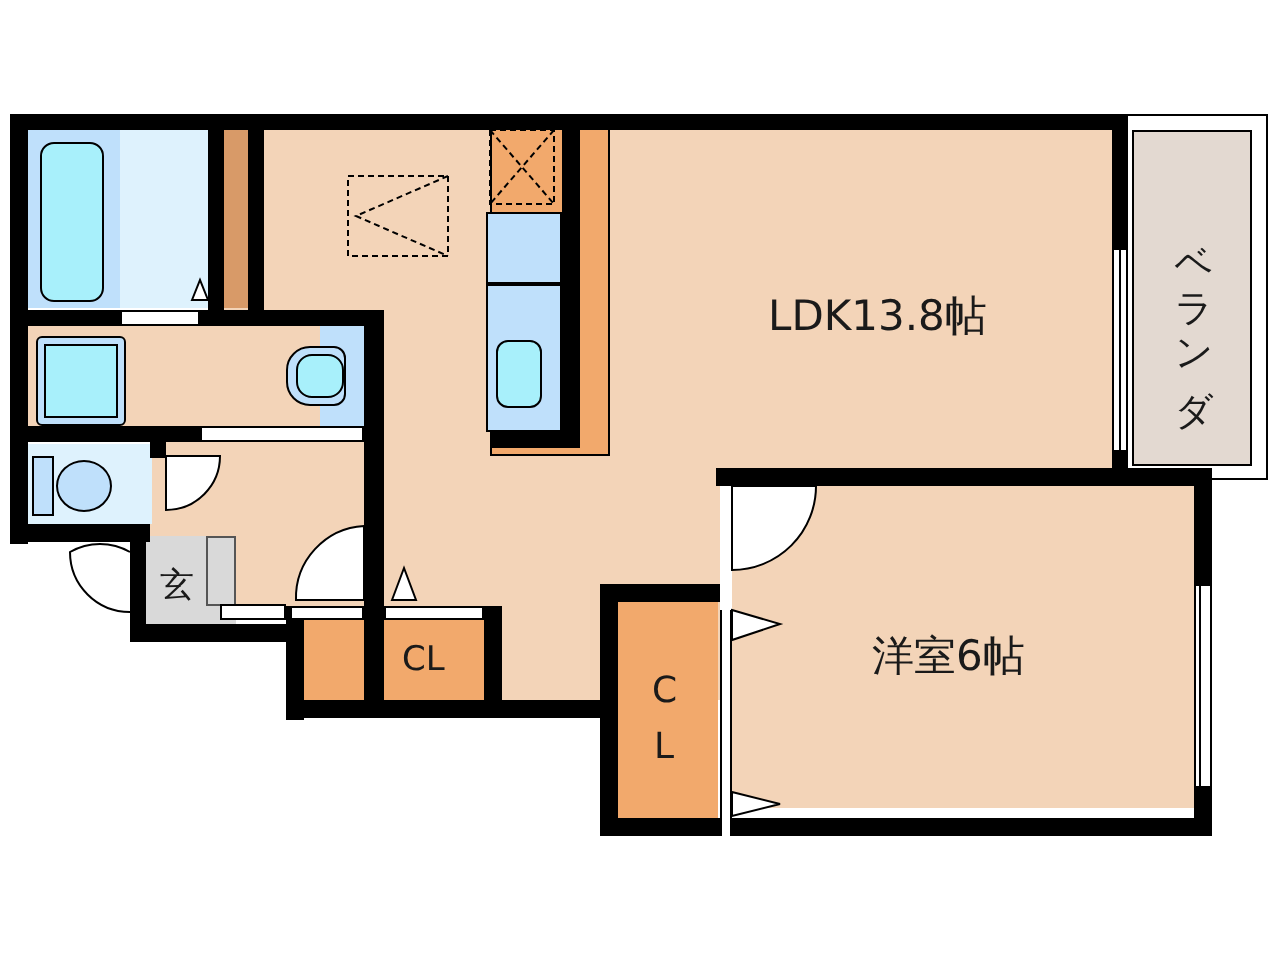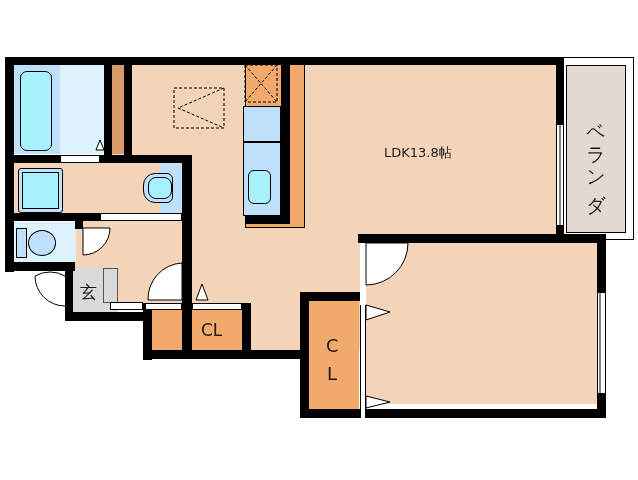--- a/index.html
+++ b/index.html
@@ -104,19 +104,20 @@
     <rect x="174" y="88" width="50" height="40" fill="none" stroke="#000" stroke-width="1" stroke-dasharray="3,2"></rect>
     <path d="M224 88 L178 108 L224 128" fill="none" stroke="#000" stroke-width="1" stroke-dasharray="3,2"></path>
 
     <rect x="245" y="65" width="32" height="37" fill="none" stroke="#000" stroke-width="1" stroke-dasharray="3,2"></rect>
     <path d="M245 65 L277 102 M277 65 L245 102" fill="none" stroke="#000" stroke-width="1" stroke-dasharray="3,2"></path>
 
     <line x1="560" y1="125" x2="560" y2="225" stroke="#000" stroke-width="1"></line>
     <line x1="600" y1="293" x2="600" y2="393" stroke="#000" stroke-width="1"></line>
   </svg>
 
-  <div class="room-label" style="left:384px;top:144px;font-size:13px;">LDK13.8帖</div>
+  <div class="room-label" style="left:384px;top:144px;font-size:21px;">LDK13.8帖</div>
+  <div class="room-label" style="left:436px;top:314px;font-size:21px;">洋室6帖</div>
   <div class="room-label" style="left:584px;top:110px;font-size:19px;writing-mode:vertical-rl;letter-spacing:2px;">ベランダ</div>
   <div class="room-label" style="left:80px;top:281px;font-size:17px;">玄</div>
   <div class="room-label" style="left:201px;top:320px;font-size:17px;">CL</div>
   <div class="room-label" style="left:326px;top:335px;font-size:18px;">C</div>
   <div class="room-label" style="left:327px;top:363px;font-size:18px;">L</div>
 </div>
 
 </body></html>

